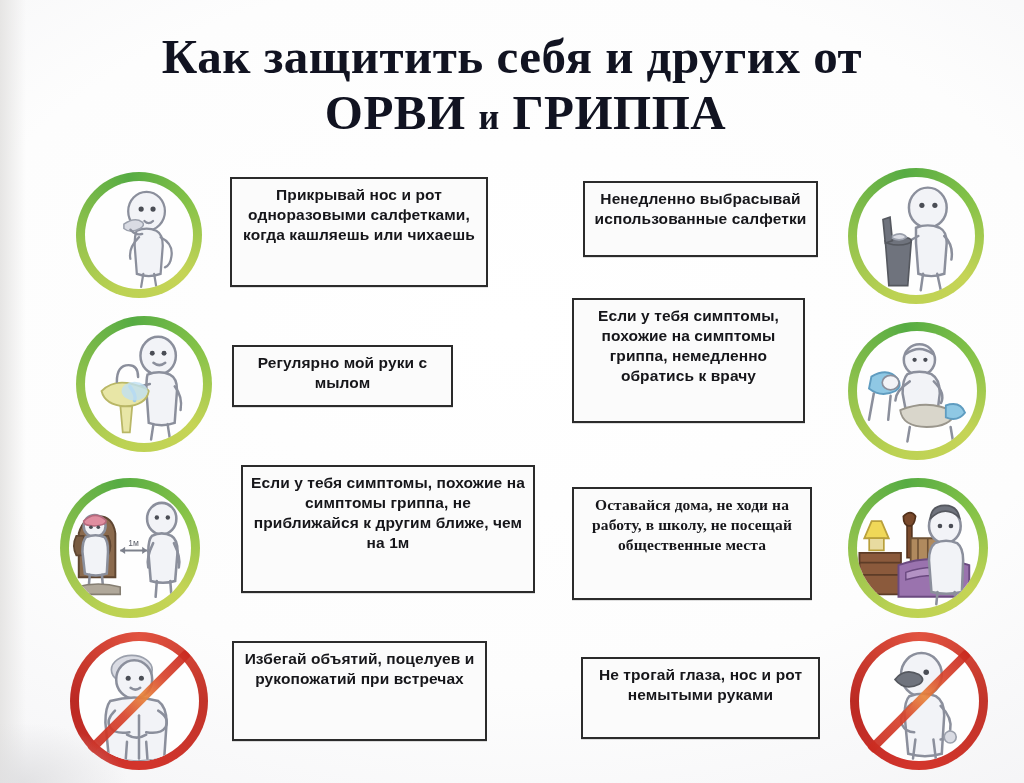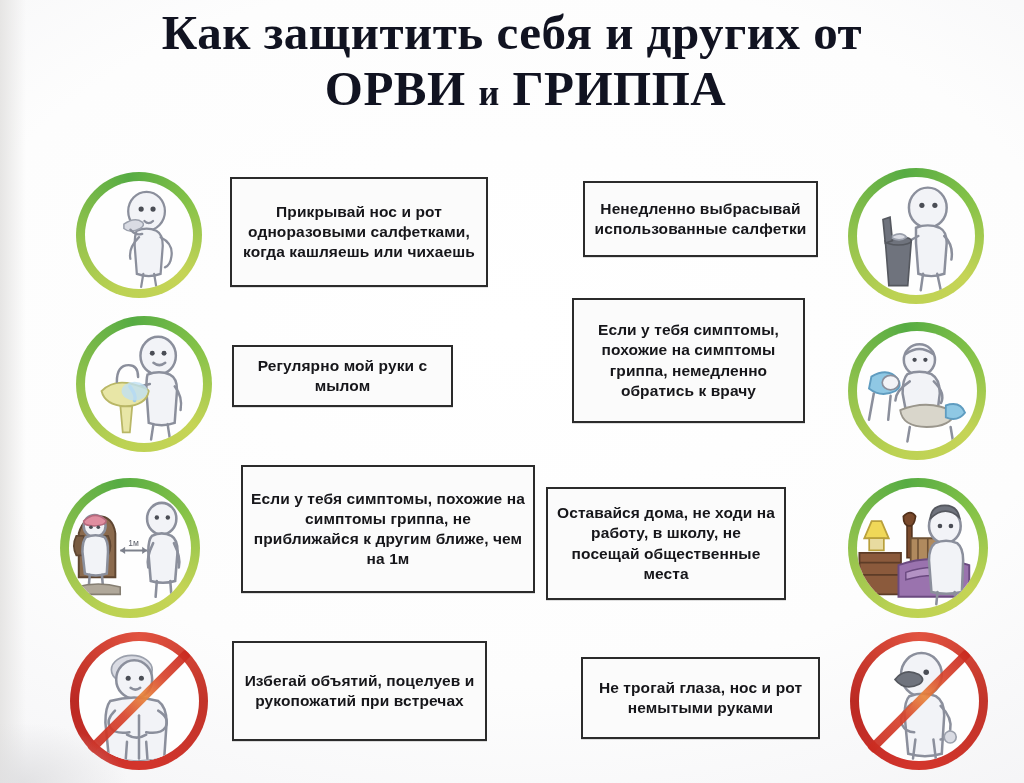--- a/index.html
+++ b/index.html
@@ -51,37 +51,37 @@
     text-align: center;
     color: #111321;
   }
   .title-line {
     font-family: "Liberation Serif", serif;
     font-weight: bold;
     letter-spacing: .5px;
     line-height: 1.02;
     white-space: nowrap;
   }
-  .title-line-1 { font-size: 49px; }
+  .title-line-1 { font-size: 49px; margin-top: 24px; }
   .title-line-2 { font-size: 49px; margin-top: 6px; padding-left: 27px; }
   .title-line-2 .conj { font-size: 36px; }
 
   
   .tipbox {
     position: absolute;
     box-sizing: border-box;
     border: 2px solid #2b2b2b;
     background: #fbfbfb;
     color: #16161a;
     font-weight: bold;
     font-size: 15.5px;
     line-height: 1.30;
     text-align: center;
     display: flex;
-    align-items: center;
+    align-items: flex-start;
     justify-content: center;
     padding: 6px 8px;
     letter-spacing: .1px;
     box-shadow: 0 1px 0 rgba(0,0,0,.12);
   }
   .tipbox span { display: block; width: 100%; }
 
   
   .icon-circle {
     position: absolute;
@@ -270,21 +270,21 @@
         <path d="M42 52 l4 -3 v6 z" fill="#7d818c"></path>
         <path d="M64 52 l-4 -3 v6 z" fill="#7d818c"></path>
         <text x="53" y="48" font-family="Liberation Sans, sans-serif" font-size="7" fill="#5c606a" text-anchor="middle">1м</text>
       </svg>
     </div>
   </div>
   <div class="tipbox" style="left:241px; top:465px; width:294px; height:128px;">
     <span>Если у тебя симптомы, похожие на симптомы гриппа, не приближайся к другим ближе, чем на 1м</span>
   </div>
 
-  <div class="tipbox" style="left:546px; top:487px; width:240px; height:113px;">
+  <div class="tipbox" style="left:572px; top:487px; width:240px; height:113px;font-family:Liberation Serif, serif;">
     <span>Оставайся дома, не ходи на работу, в школу, не посещай общественные места</span>
   </div>
   <div class="icon-circle" style="left:848px; top:478px; width:140px; height:140px;">
     <div class="ring"></div>
     <div class="art">
       <svg viewBox="0 0 100 100" aria-hidden="true">
         <path d="M2 54 h34 v34 h-34 z" fill="#8b5a3c" stroke="#5d3c27" stroke-width="1.6"></path>
         <path d="M2 62 h34" stroke="#5d3c27" stroke-width="1.3" fill="none"></path>
         <path d="M2 72 h34" stroke="#5d3c27" stroke-width="1.3" fill="none"></path>
         <path d="M6 42 l20 0 l-6 -14 l-8 0 z" fill="#f0d858" stroke="#b9a03c" stroke-width="1.5"></path>

